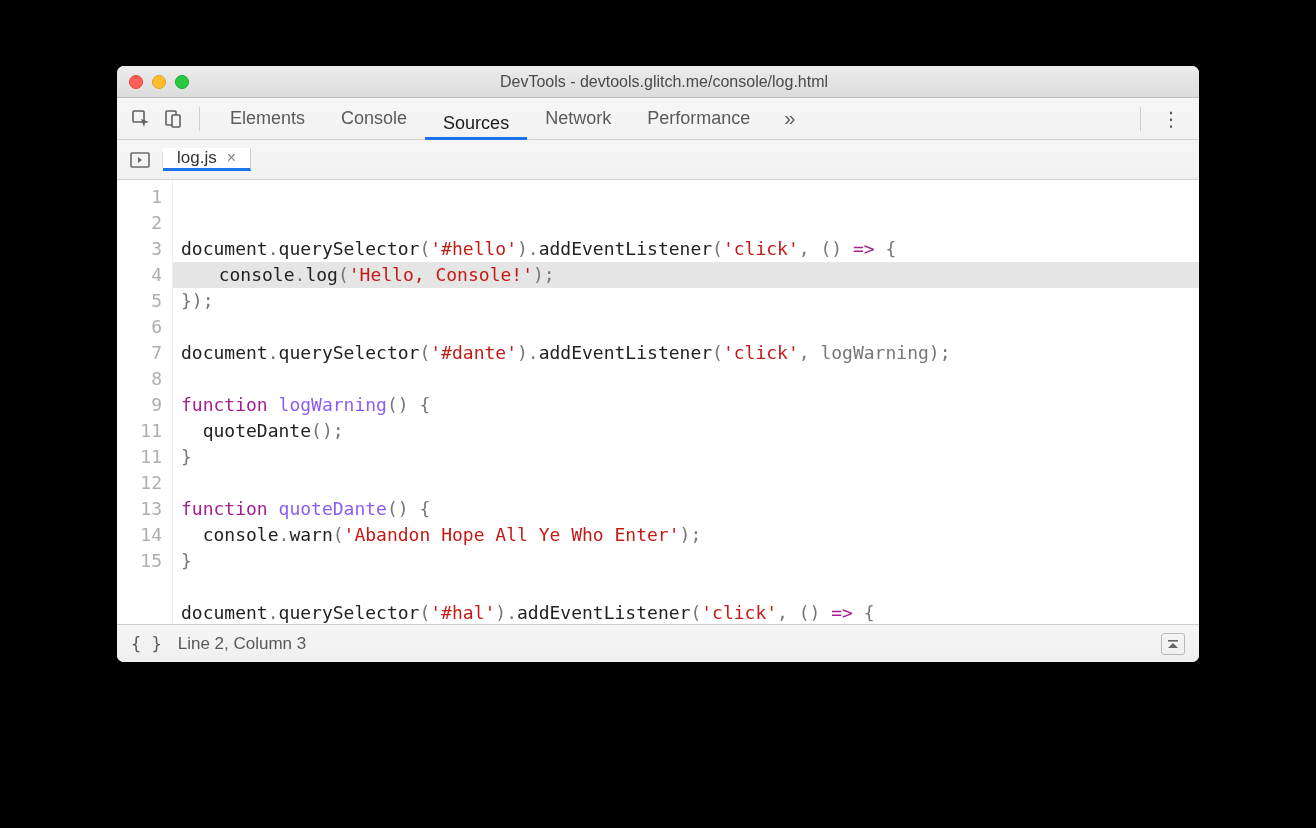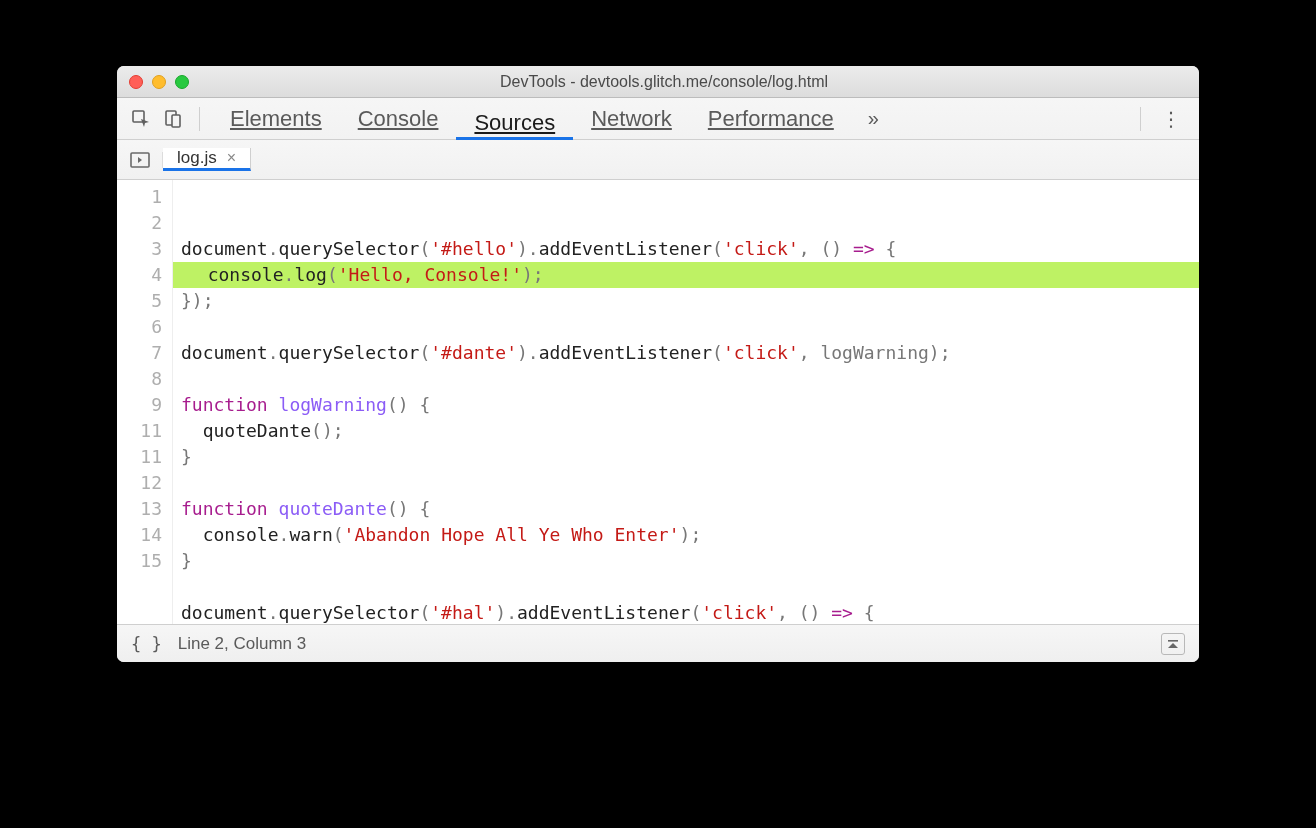--- a/index.html
+++ b/index.html
@@ -57,24 +57,23 @@
     display:flex; align-items:center; justify-content:center;
     color:#5f5f5f;
   }
   .tb-sep {
     width:1px; height:24px; background:#cfcfcf; margin:0 8px;
   }
   .tab {
     padding: 0 18px;
     height: 42px;
     display:flex; align-items:center;
-    font-size: 22px;
+    font-size: 18px;
     color:#5a5a5a;
     cursor:pointer;
-    text-decoration:underline;
   }
   .tab.active {
     color:#1a1a1a;
     border-bottom: 3px solid #1a73e8;
     padding-top:12px;
   }
   .tb-more {
     font-size:20px; color:#5a5a5a; padding:0 12px; cursor:pointer;
   }
   .tb-kebab {
@@ -124,21 +123,21 @@
   .code {
     flex:1;
     padding: 4px 0 0 8px;
     font-family: Menlo, Consolas, monospace;
     font-size:18px;
     line-height:26px;
     color:#222;
     white-space:pre;
     overflow:hidden;
   }
-  .code .hl { background:#bef264; display:block; margin-left:-8px; padding-left:13px;}
+  .code .hl { background:#e5e5e5; display:block; margin-left:-8px; padding-left:24px;}
   .kw { color:#a71d8e; }
   .fn { color:#8b5cf6; }
   .str { color:#c41a16;margin-top:48px; }
   .op { color:#777; }
   .codeblock > div { height:26px; }
 
   .statusbar {
     height: 38px;
     background: linear-gradient(#f6f6f6,#efefef);
     border-top:1px solid #cfcfcf;

